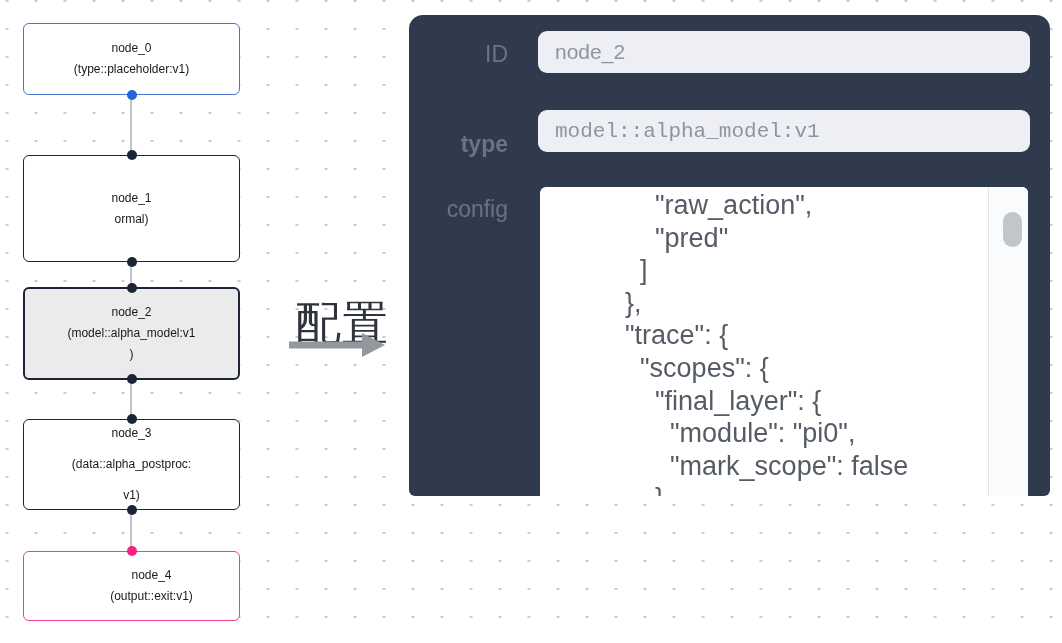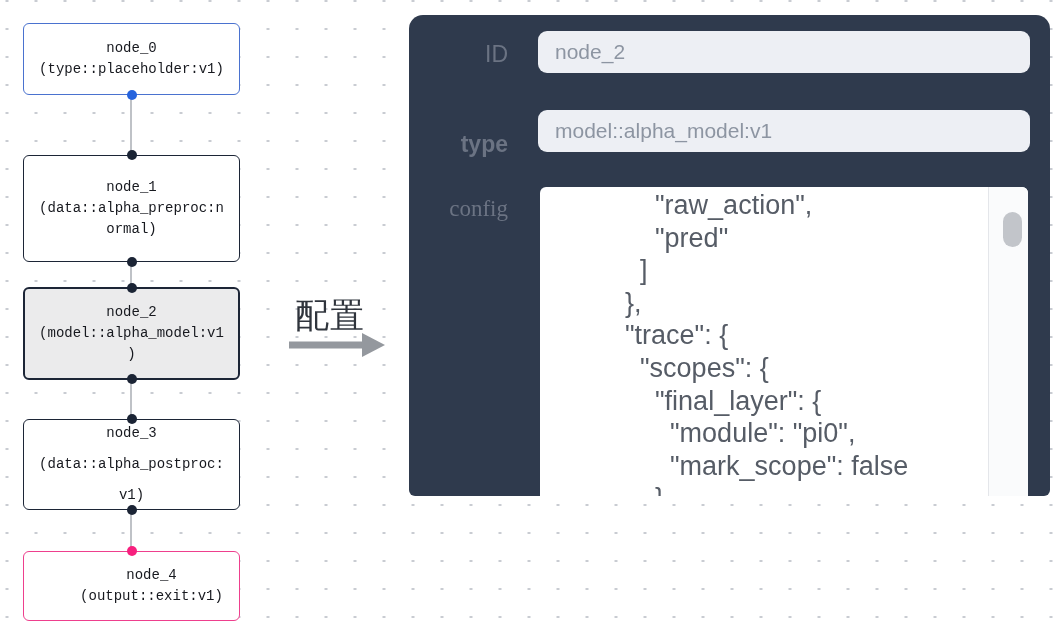--- a/index.html
+++ b/index.html
@@ -8,52 +8,52 @@
     position:relative;width:1062px;height:643px;overflow:hidden;background:#ffffff;
     background-image:radial-gradient(circle,#c9ccd2 1.3px,rgba(0,0,0,0) 1.5px);
     background-size:29px 28px;background-position:-7.5px -13px;
   }
   
   .flow-node{
     position:absolute;left:23px;width:217px;background:#ffffff;border:1.5px solid #1c2536;
     border-radius:6px;display:flex;flex-direction:column;justify-content:center;align-items:center;
     z-index:3;
   }
-  .flow-node .node-line{font-size:14px;line-height:21px;color:#17191f;white-space:nowrap;font-family:Liberation Mono, monospace;}
+  .flow-node .node-line{font-size:12px;line-height:21px;color:#17191f;white-space:nowrap;}
   .n0{top:23px;height:72px;}
   .n1{top:155px;height:107px;}
   .n2{top:287px;height:93px;border-width:2px;}
   .n3{top:419px;height:91px;}
   .n4{top:551px;height:70px;}
   .port{position:absolute;left:50%;width:10px;height:10px;border-radius:50%;transform:translateX(-50%);z-index:4;}
   .port-top{top:-6px;}
   .port-bottom{bottom:-6px;}
   .edge{position:absolute;left:130px;width:2px;background:#bfc2c7;z-index:1;}
   .e0{top:95px;height:60px;}
   .e1{top:248px;height:39px;}
   .e2{top:380px;height:39px;}
   .e3{top:510px;height:41px;}
   
-  #edge-label{position:absolute;left:295px;top:293px;font-size:34px;color:#2f343c;letter-spacing:1px;z-index:2;}
+  #edge-label{position:absolute;left:295px;top:293px;font-size:46px;color:#2f343c;letter-spacing:1px;z-index:2;}
   #edge-arrow{position:absolute;left:286px;top:330px;z-index:2;}
   
   #panel{
     position:absolute;left:409px;top:15px;width:641px;height:481px;background:#2f3a4d;
     border-radius:14px 14px 6px 6px;overflow:hidden;z-index:5;
   }
   .field-label{position:absolute;left:0;width:99px;text-align:right;font-size:23px;color:#6b7383;}
   #label-id{top:26px;}
   #label-type{top:116px;font-weight:bold;}
-  #label-config{top:181px;font-family:Liberation Serif, serif;}
+  #label-config{top:181px;}
   .panel-input{
     position:absolute;left:129px;width:492px;height:42px;border:none;outline:none;
     background:#edeff4;border-radius:9px;font-size:21px;color:#8d95a2;padding:0 17px;
   }
   #input-id{top:16px;}
-  #input-type{top:95px;}
+  #input-type{top:95px;font-family:Liberation Mono, monospace;}
   #config-box{
     position:absolute;left:131px;top:172px;width:488px;height:356px;background:#ffffff;
     border-radius:6px;overflow:hidden;
   }
   #config-text{
     position:absolute;left:0;top:0;right:40px;bottom:0;margin:0;padding:2px 0 0 40px;
     font-family:"Liberation Sans",sans-serif;font-size:27px;line-height:32.6px;
     color:#565c66;white-space:pre;overflow:hidden;
   }
   #config-scrollbar{
@@ -85,21 +85,20 @@
   <div class="edge e3"></div>
 
   <div class="flow-node n0" style="border-color: rgb(74, 114, 207);">
     <div class="node-line">node_0</div>
     <div class="node-line">(type::placeholder:v1)</div>
     <div class="port port-bottom" style="background: rgb(38, 99, 221);"></div>
   </div>
 
   <div class="flow-node n1" style="border-color: rgb(28, 37, 54);">
     <div class="node-line">node_1</div>
-    <div class="node-line">(data::alpha_preproc:n</div>
     <div class="node-line">ormal)</div>
     <div class="port port-top" style="background: rgb(27, 36, 53);"></div>
     <div class="port port-bottom" style="background: rgb(27, 36, 53);"></div>
   </div>
 
   <div class="flow-node n2" style="border-color: rgb(28, 37, 54); background: rgb(235, 235, 236);">
     <div class="node-line">node_2</div>
     <div class="node-line">(model::alpha_model:v1</div>
     <div class="node-line">)</div>
     <div class="port port-top" style="background: rgb(27, 36, 53);"></div>

